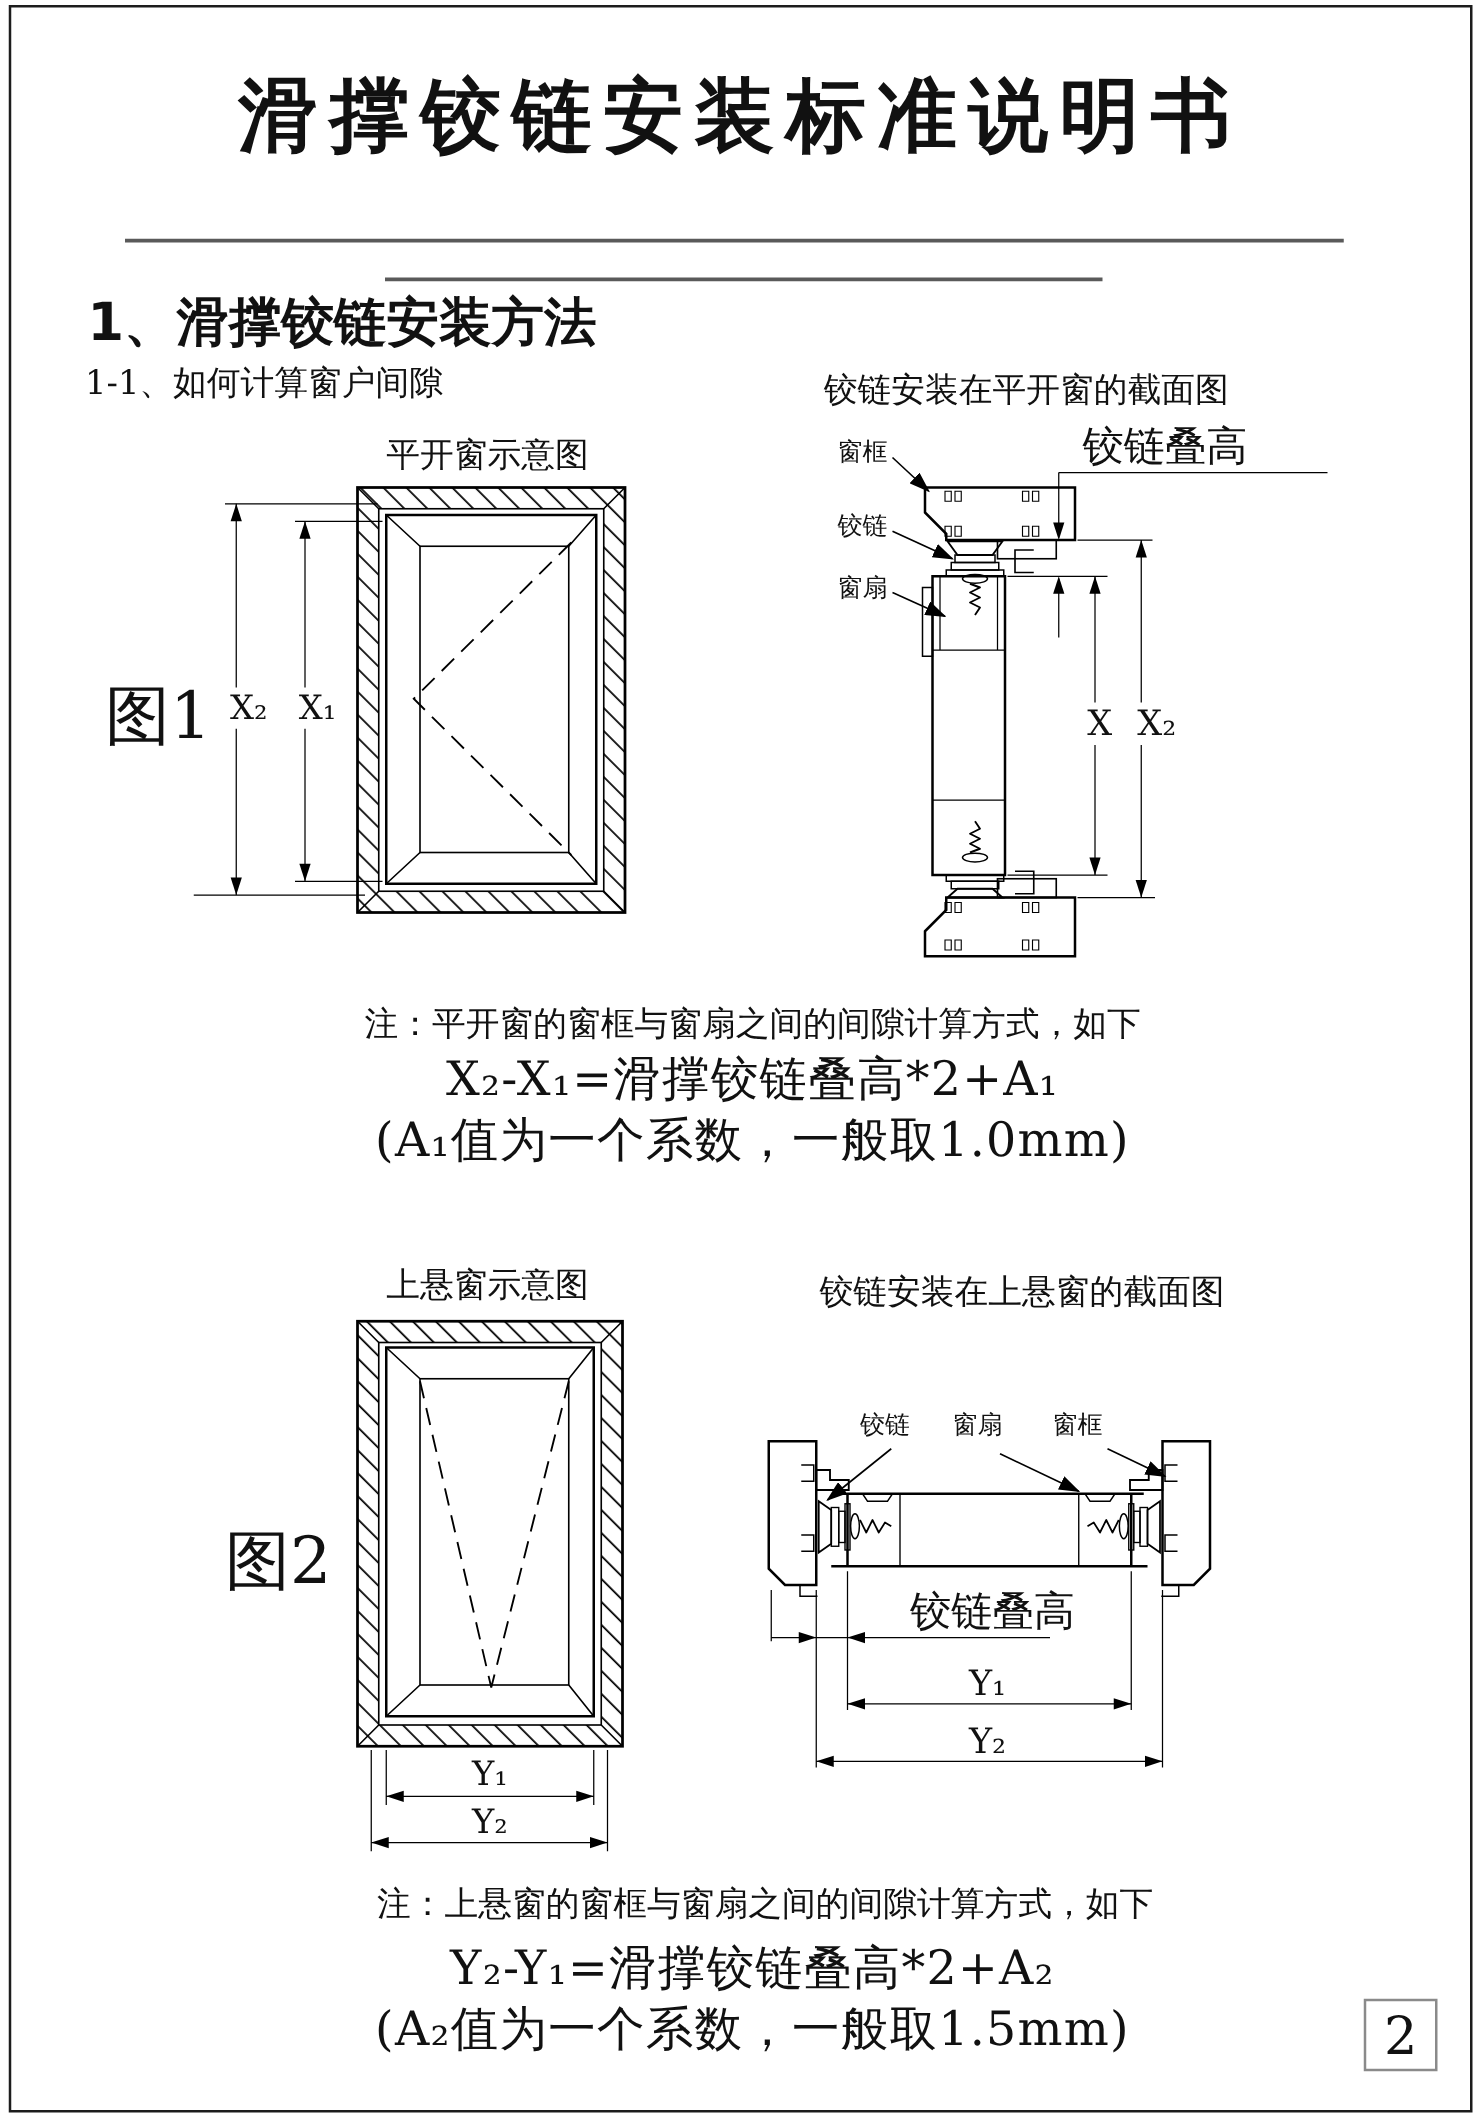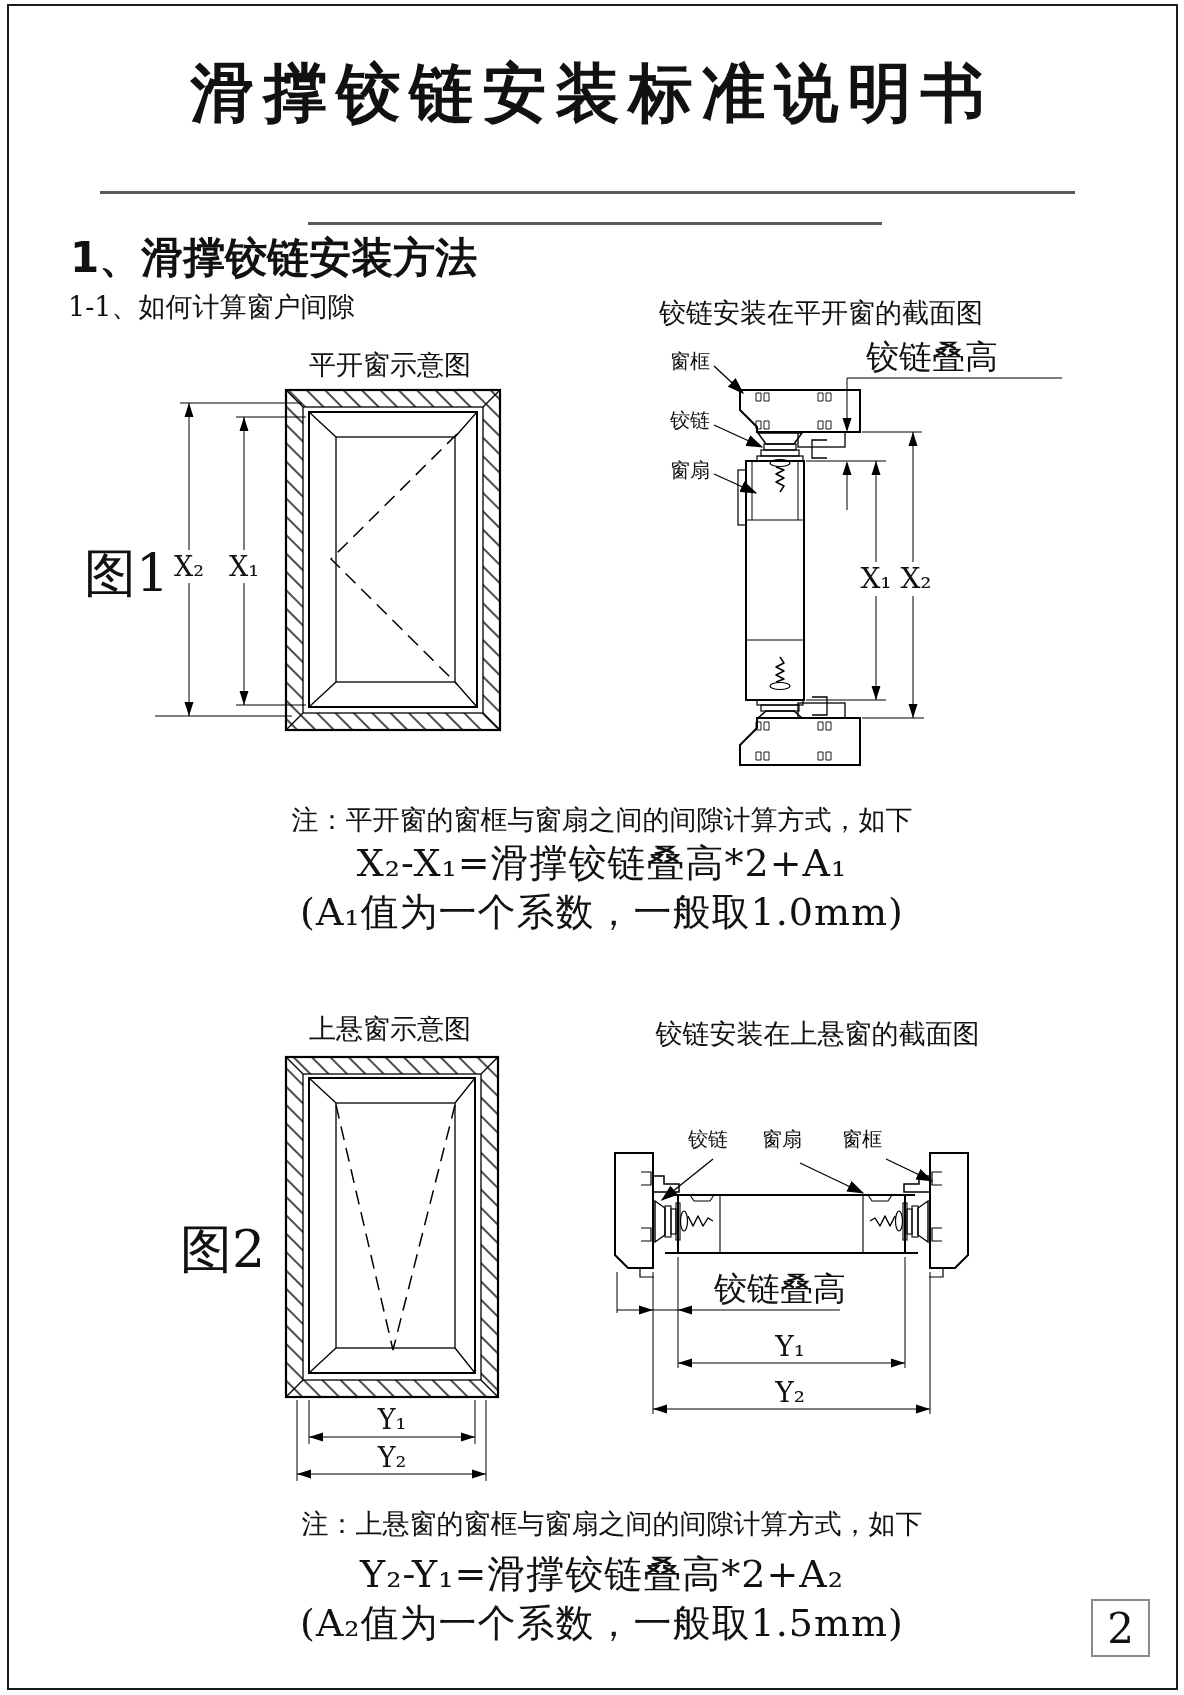--- a/index.html
+++ b/index.html
@@ -9,22 +9,22 @@
   .center{text-align:center;}
   .page-border{position:absolute;left:7px;top:4px;width:1167px;height:1682px;
        border:2px solid #1c1c1c;}
   .rule{position:absolute;height:3px;background:#5a5a5a;}
   .doc-title{font-size:64px;font-weight:bold;letter-spacing:9px;
        font-family:"DejaVu Serif", serif;}
   .h1{font-size:42px;font-weight:bold;font-family:"DejaVu Sans", sans-serif;}
   .h2{font-size:27px;font-family:"DejaVu Serif", serif;}
   .cap{font-size:52px;font-family:"DejaVu Serif", serif;}
   .lbl{font-size:20px;font-family:"DejaVu Serif", serif;}
-  .stack{font-size:33px;font-family:"DejaVu Serif", serif;}
-  .dimlabel{font-size:27px;background:#fff;text-align:center;
+  .stack{font-size:33px;font-family:"DejaVu Serif", serif;text-align:right;}
+  .dimlabel{font-size:27px;background:#fff;text-align:right;
        font-family:"DejaVu Serif", serif;padding:1px 0;}
   .dimlabel-nobg{font-size:27px;text-align:center;background:transparent;
        font-family:"DejaVu Serif", serif;}
   .note{font-size:27px;}
   .formula{font-size:38px;letter-spacing:1px;}
   .pagebox{position:absolute;left:1091px;top:1599px;width:55px;height:54px;
        border:2px solid #8a8a8a;display:flex;align-items:center;justify-content:center;
        font-size:42px;font-family:"DejaVu Serif", serif;}
   svg{position:absolute;left:0;top:0;}
 </style>

